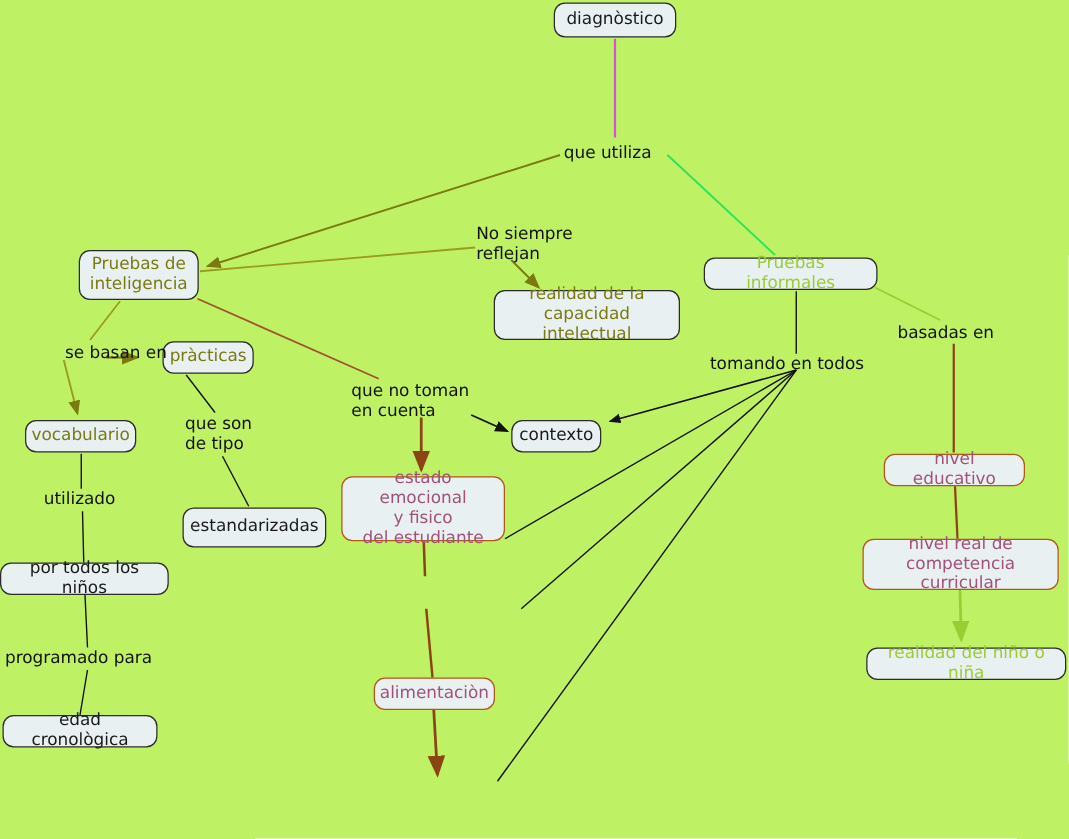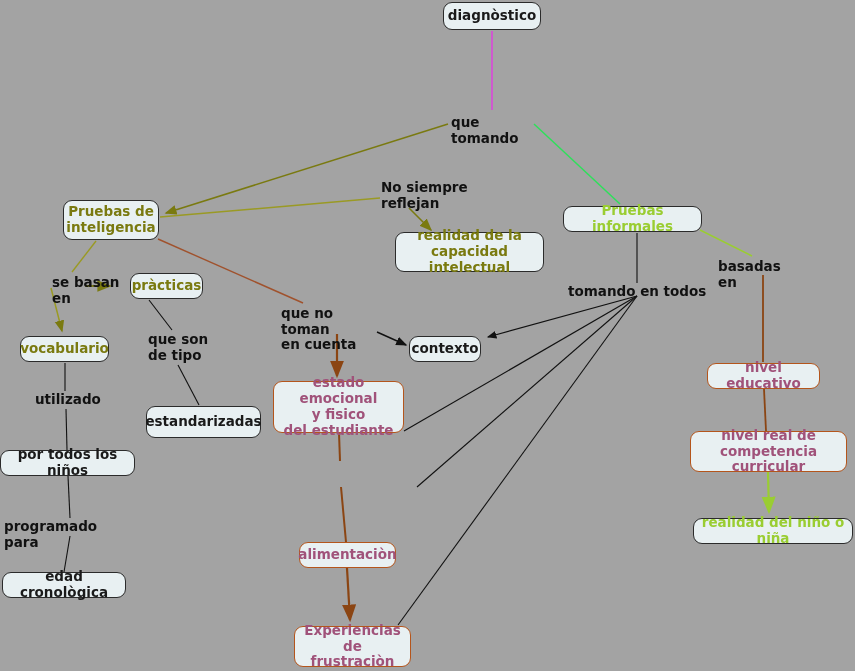--- a/index.html
+++ b/index.html
@@ -7,23 +7,22 @@
     padding: 0;
     background: #ffffff;
   }
   body {
     font-family: "DejaVu Sans", sans-serif;
   }
   #canvas {
     position: relative;
     width: 855px;
     height: 671px;
-    background: #a3a3a3;
+    background: #bef264;
     overflow: hidden;
-    font-weight: bold;
   }
   #edges {
     position: absolute;
     left: 0;
     top: 0;
     width: 855px;
     height: 671px;
     pointer-events: none;
   }
   .node {
@@ -169,24 +168,22 @@
 
   <div class="node dark" style="left:0px; top:450px; width:135px; height:26px;">por todos los niños</div>
 
 
   <div class="node yellowgreen" style="left:693px; top:518px; width:160px; height:26px;">realidad del niño o niña</div>
 
   <div class="node plum" style="left:299px; top:542px; width:97px; height:26px;">alimentaciòn</div>
 
   <div class="node dark" style="left:2px; top:572px; width:124px; height:26px;">edad cronològica</div>
 
-  <div class="node plum" style="left:294px; top:626px; width:117px; height:41px;">Experiencias de
-frustraciòn</div>
-
-  <div class="label left" style="left:451px; top:115px; width:80px;">que tomando</div>
+
+  <div class="label left" style="left:451px; top:115px; width:80px;">que utiliza</div>
 
   <div class="label" style="left:381px; top:180px; width:90px;">No siempre
 reflejan</div>
 
   <div class="label left" style="left:12px; top:275px; width:82px;padding-left:40px;">se basan en</div>
 
   <div class="label left" style="left:568px; top:284px; width:140px;">tomando en todos</div>
 
   <div class="label left" style="left:718px; top:259px; width:86px;">basadas en</div>
 

